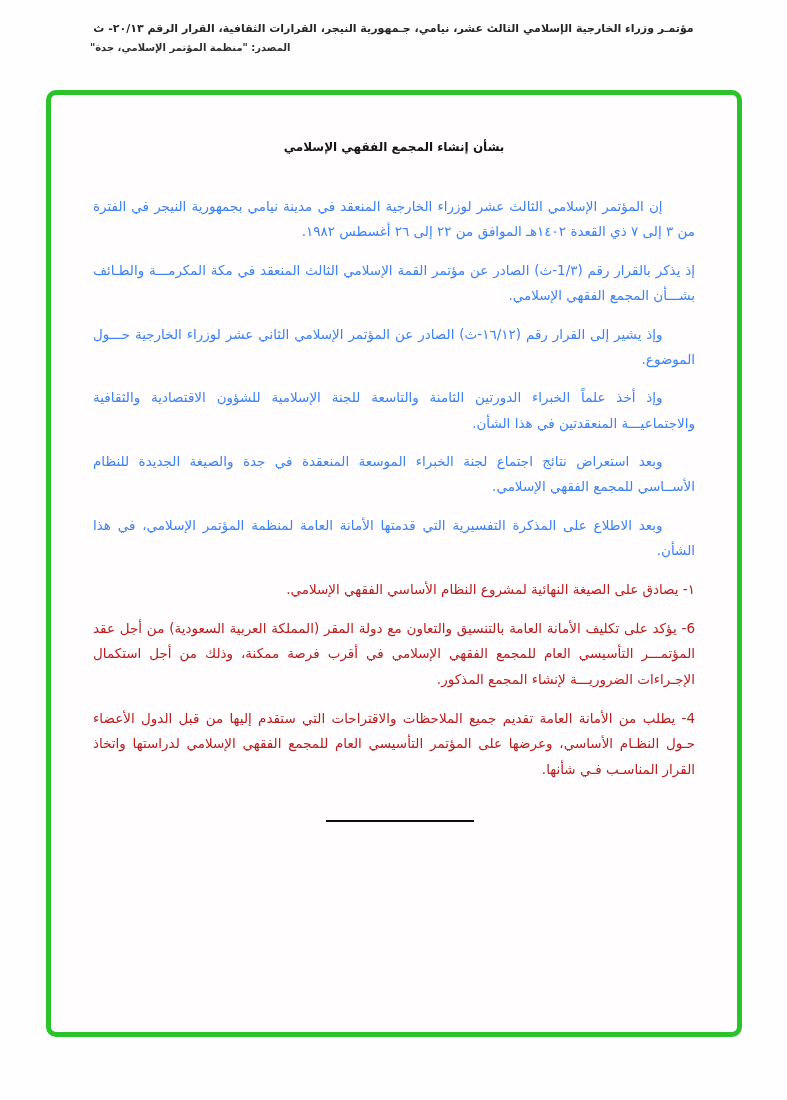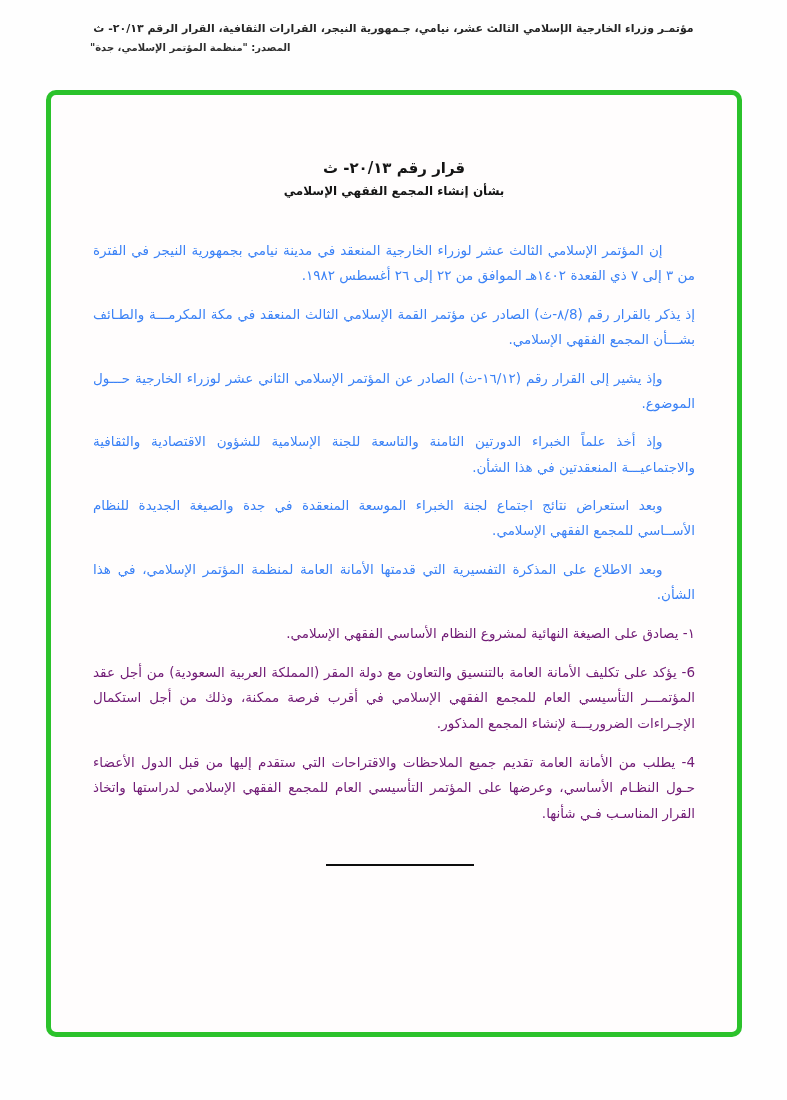--- a/index.html
+++ b/index.html
@@ -89,21 +89,21 @@
     color: #3b82f6;
   }
   .para.indent {
     text-indent: 2.4em;
   }
   .item {
     margin: 0 0 14px 0;
     font-size: 13.5px;
     line-height: 1.88;
     text-align: justify;
-    color: #701a75;
+    color: #b91c1c;
   }
   .end-rule {
     width: 148px;
     height: 0;
     border-top: 2px solid #0d0d0d;
     margin: 38px auto 0 auto;
     transform: translateX(6px);
   }
 </style>
 </head>
@@ -112,29 +112,28 @@
 <div class="page">
 
   <div class="top-header">
     <div class="line1">مؤتمـر وزراء الخارجية الإسلامي الثالث عشر، نيامي، جـمهورية النيجر، القرارات الثقافية، القرار الرقم ٢٠/١٣- ث</div>
     <div class="line2">المصدر: "منظمة المؤتمر الإسلامي، جدة"</div>
   </div>
 
   <div class="green-frame" style="border-color: rgb(43, 194, 43);">
     <div class="doc-body">
 
-      <h1 class="doc-title">قرار رقم ٢٠/١٣- ث</h1>
 
       <h2 class="doc-subtitle">بشأن إنشاء المجمع الفقهي الإسلامي</h2>
 
       <div class="doc-text">
 
         <p class="para indent">إن المؤتمر الإسلامي الثالث عشر لوزراء الخارجية المنعقد في مدينة نيامي بجمهورية النيجر في الفترة من ٣ إلى ٧ ذي القعدة ١٤٠٢هـ الموافق من ٢٢ إلى ٢٦ أغسطس ١٩٨٢.</p>
 
-        <p class="para">إذ يذكر بالقرار رقم (٨/8-ث) الصادر عن مؤتمر القمة الإسلامي الثالث المنعقد في مكة المكرمـــة والطـائف بشـــأن المجمع الفقهي الإسلامي.</p>
+        <p class="para">إذ يذكر بالقرار رقم (1/٣-ث) الصادر عن مؤتمر القمة الإسلامي الثالث المنعقد في مكة المكرمـــة والطـائف بشـــأن المجمع الفقهي الإسلامي.</p>
 
         <p class="para indent">وإذ يشير إلى القرار رقم (١٦/١٢-ث) الصادر عن المؤتمر الإسلامي الثاني عشر لوزراء الخارجية حـــول الموضوع.</p>
 
         <p class="para indent">وإذ أخذ علماً الخبراء الدورتين الثامنة والتاسعة للجنة الإسلامية للشؤون الاقتصادية والثقافية والاجتماعيـــة المنعقدتين في هذا الشأن.</p>
 
         <p class="para indent">وبعد استعراض نتائج اجتماع لجنة الخبراء الموسعة المنعقدة في جدة والصيغة الجديدة للنظام الأســاسي للمجمع الفقهي الإسلامي.</p>
 
         <p class="para indent">وبعد الاطلاع على المذكرة التفسيرية التي قدمتها الأمانة العامة لمنظمة المؤتمر الإسلامي، في هذا الشأن.</p>
 
         <p class="item">١- يصادق على الصيغة النهائية لمشروع النظام الأساسي الفقهي الإسلامي.</p>

